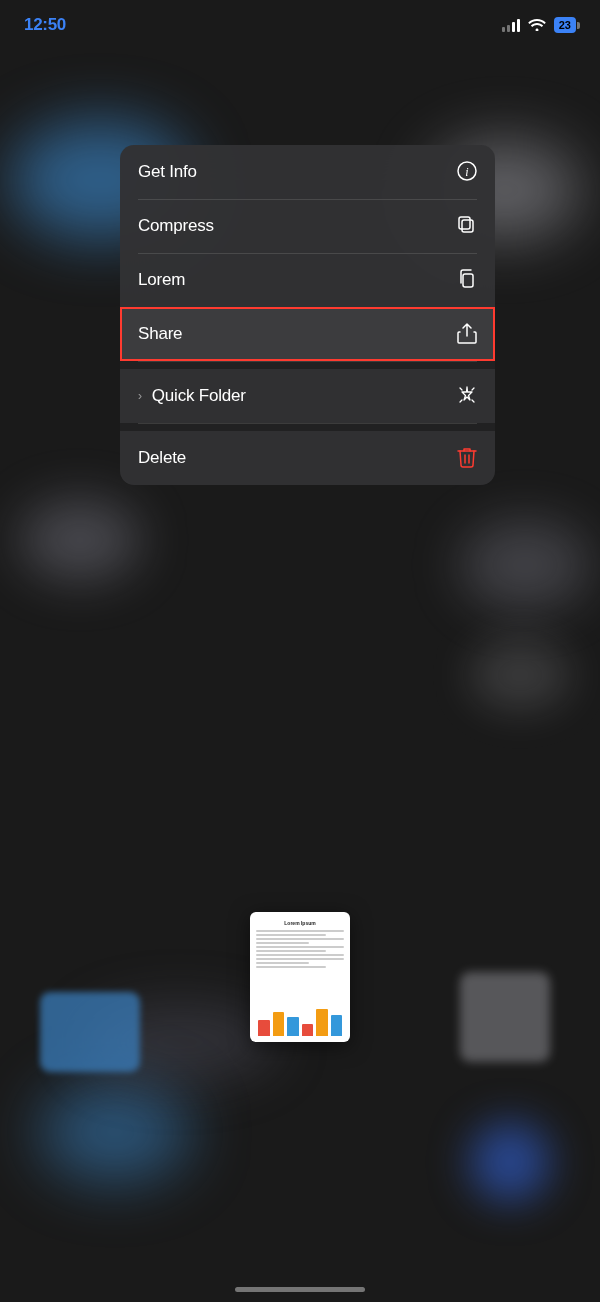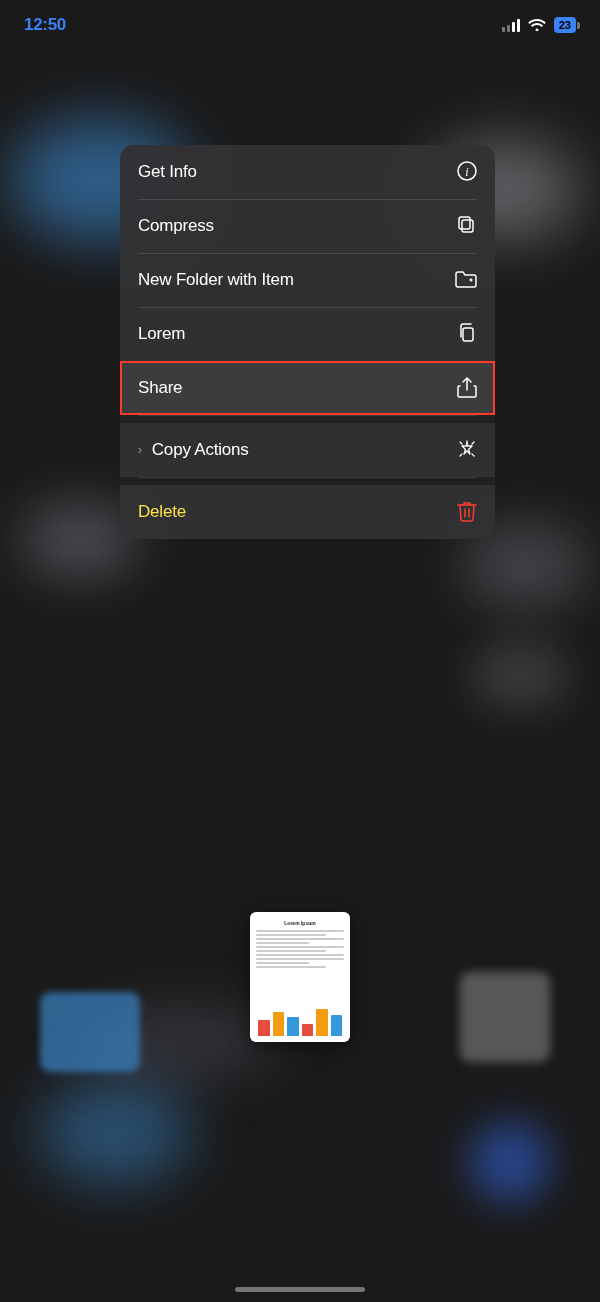--- a/index.html
+++ b/index.html
@@ -189,21 +189,21 @@
 
     .menu-item-label {
       color: #fff;
       font-size: 17px;
       font-weight: 400;
       letter-spacing: -0.2px;
       text-align: center;
     }
 
     .menu-item-label.delete-label {
-      color: #fde047;
+      color: #ffffff;
     }
 
     .menu-item-icon {
       color: #fff;
       font-size: 18px;
       line-height: 1;
     }
 
     .menu-item-icon.delete-icon {
       color: #ff3b30;
@@ -385,29 +385,20 @@
     <span class="menu-item-label">Compress</span>
     <span class="menu-item-icon">
       <svg width="20" height="20" viewBox="0 0 20 20" fill="none">
         <rect x="5" y="5" width="11" height="12" rx="2" stroke="white" stroke-width="1.5"></rect>
         <rect x="2" y="2" width="11" height="12" rx="2" stroke="white" stroke-width="1.5"></rect>
       </svg>
     </span>
   </div>
 
 
-  <div class="menu-item">
-    <span class="menu-item-label">New Folder with Item</span>
-    <span class="menu-item-icon">
-      <svg width="22" height="18" viewBox="0 0 22 18" fill="none">
-        <path d="M1 4C1 2.9 1.9 2 3 2H8L10 5H19C20.1 5 21 5.9 21 7V15C21 16.1 20.1 17 19 17H3C1.9 17 1 16.1 1 15V4Z" stroke="white" stroke-width="1.5"></path>
-        <path d="M15 10H17M16 9V11" stroke="white" stroke-width="1.5" stroke-linecap="round"></path>
-      </svg>
-    </span>
-  </div>
 
 
   <div class="menu-item">
     <span class="menu-item-label">Lorem</span>
     <span class="menu-item-icon">
       <svg width="20" height="20" viewBox="0 0 20 20" fill="none">
         <rect x="6" y="5" width="10" height="13" rx="2" stroke="white" stroke-width="1.5"></rect>
         <path d="M4 14V3C4 1.9 4.9 1 6 1H14" stroke="white" stroke-width="1.5" stroke-linecap="round"></path>
       </svg>
     </span>
@@ -422,21 +413,21 @@
         <path d="M3 10H2C1.45 10 1 10.45 1 11V20C1 20.55 1.45 21 2 21H18C18.55 21 19 20.55 19 20V11C19 10.45 18.55 10 18 10H17" stroke="white" stroke-width="1.5" stroke-linecap="round"></path>
       </svg>
     </span>
   </div>
 
   <div class="menu-section-gap"></div>
 
   <div class="menu-item quick-actions">
     <span class="menu-item-label">
       <span class="chevron-right">›</span>
-      <span>Copy Actions</span>
+      <span>Quick Folder</span>
     </span>
     <span class="menu-item-icon">
       <svg width="20" height="20" viewBox="0 0 20 20" fill="none">
         <path d="M10 2L10.5 7H15L11.5 10.5L13 15L10 12L7 15L8.5 10.5L5 7H9.5L10 2Z" stroke="white" stroke-width="1.3" stroke-linejoin="round"></path>
         <path d="M3 3L5 5M17 3L15 5M3 17L5 15M17 17L15 15" stroke="white" stroke-width="1.3" stroke-linecap="round"></path>
       </svg>
     </span>
   </div>
 
   <div class="menu-section-gap"></div>

